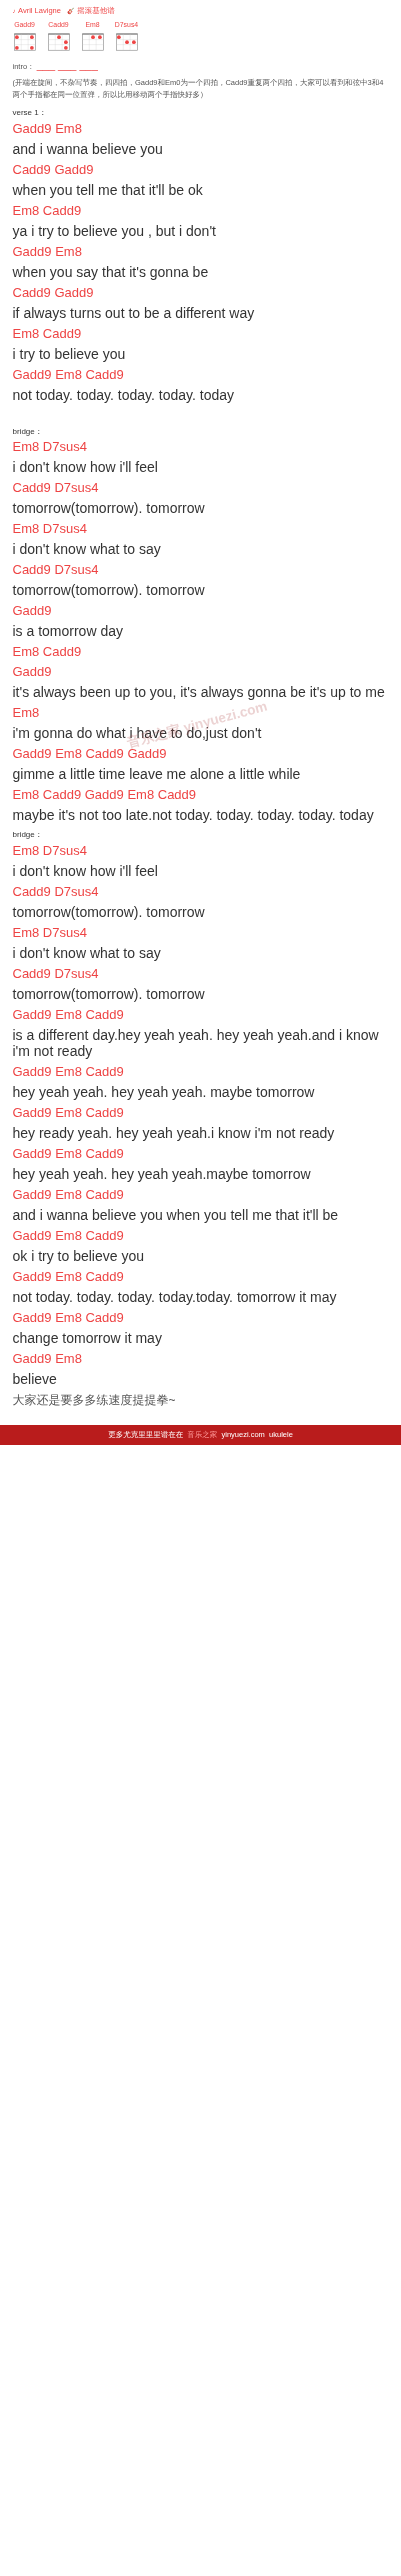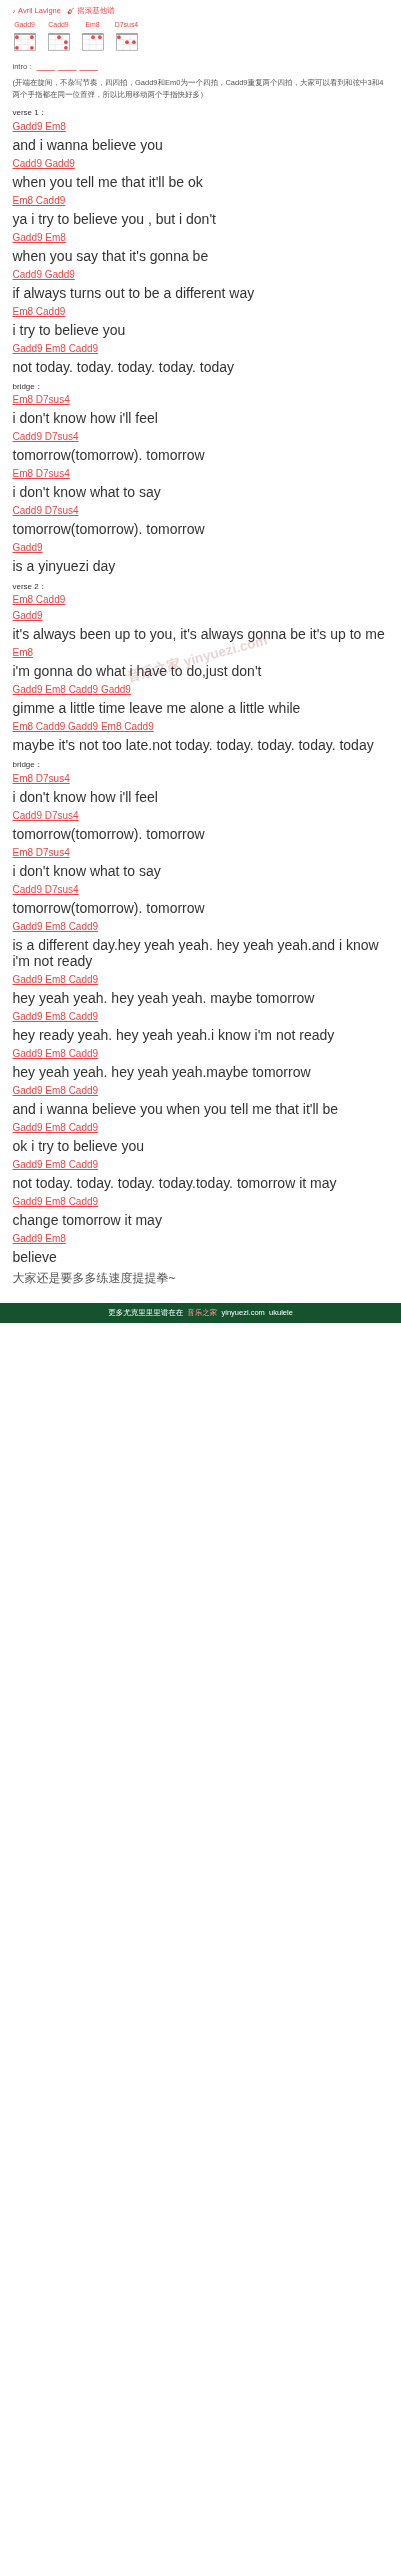--- a/index.html
+++ b/index.html
@@ -64,32 +64,31 @@
     .section-label {
       font-size: 8px;
       color: #333;
       margin: 6.2px 0 2.5px 0;
     }
     .lyric-block {
       margin-bottom: 5px;
     }
     .chord-line {
       color: #e44;
-      font-size: 10px;
+      font-size: 13px;
       margin-bottom: 0;
       min-height: 10px;
-      text-decoration: underline;
     }
     .lyric-line {
       color: #333;
       font-size: 14px;
       margin-bottom: 2.5px;
     }
     .footer-bar {
-      background: #14532d;
+      background: #b91c1c;
       color: #fff;
       font-size: 7.5px;
       padding: 5px 10px;
       text-align: center;
       margin-top: 6.2px;
     }
     .chinese-text {
       font-size: 12px;
       color: #555;
       margin: 3.7px 0;
@@ -182,21 +181,21 @@
   </div>
 
   <div class="intro-line">
     <span>intro：</span>
     <span class="intro-chords" style="color:#e44;">___ ___ ___</span>
   </div>
 
   <div class="intro-desc">(开端在旋间，不杂写节奏，四四拍，Gadd9和Em0为一个四拍，Cadd9重复两个四拍，大家可以看到和弦中3和4两个手指都在同一位置弹，所以比用移动两个手指快好多）</div>
 
   <div id="sections-container">
-      <div style="margin-bottom: 6px; position: relative;">
+      <div style="margin-bottom: 23px; position: relative;">
         <div class="section-label">verse 1：</div>
         <div class="lyric-block">
           <div class="chord-line">Gadd9    Em8</div>
         </div>
         <div class="lyric-block">
           <div class="lyric-line">and i wanna believe you</div>
         </div>
         <div class="lyric-block">
           <div class="chord-line">Cadd9        Gadd9</div>
         </div>
@@ -257,25 +256,24 @@
         <div class="lyric-block">
           <div class="chord-line">Cadd9        D7sus4</div>
         </div>
         <div class="lyric-block">
           <div class="lyric-line">tomorrow(tomorrow). tomorrow</div>
         </div>
         <div class="lyric-block">
           <div class="chord-line">Gadd9</div>
         </div>
         <div class="lyric-block">
-          <div class="lyric-line">is a yinyuezi day</div>
+          <div class="lyric-line">is a tomorrow day</div>
         </div>
       </div>
       <div style="margin-bottom: 5px; position: relative;">
-        <div class="section-label">verse 2：</div>
         <div style="position: absolute; top: 40%; left: 30%; transform: rotate(-15deg); color: rgba(180, 80, 80, 0.25); font-size: 13.7px; font-weight: bold; pointer-events: none; white-space: nowrap; z-index: 10;">音乐之家 yinyuezi.com</div>
         <div class="lyric-block">
           <div class="chord-line">Em8              Cadd9</div>
         </div>
         <div class="lyric-block">
           <div class="chord-line">Gadd9</div>
         </div>
         <div class="lyric-block">
           <div class="lyric-line">it's always been up to you, it's always gonna be it's up to me</div>
         </div>

